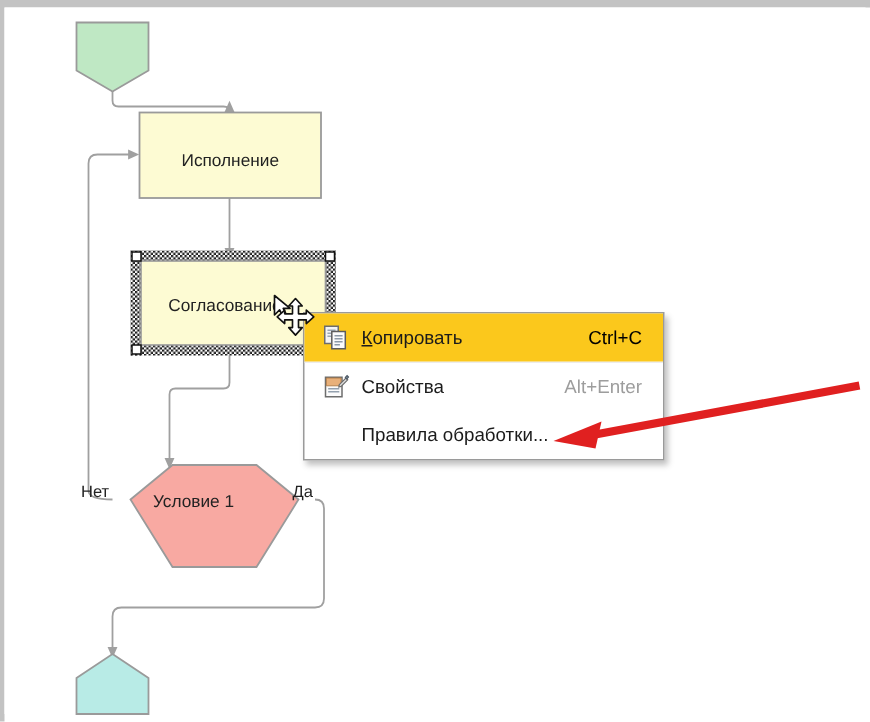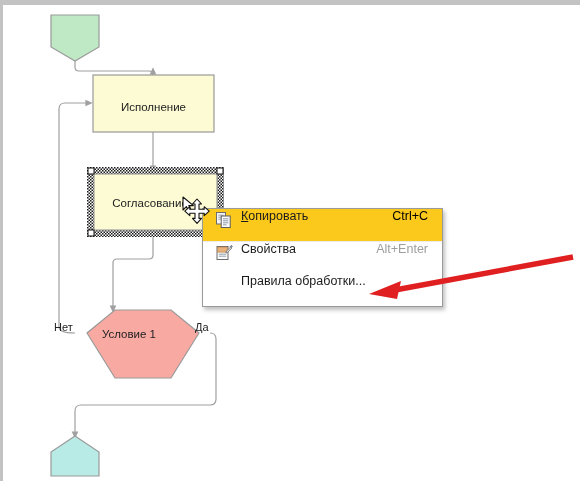--- a/index.html
+++ b/index.html
@@ -58,21 +58,21 @@
     background: #ffffff;
     border: 1px solid #9a9a9a;
     box-shadow: 2px 3px 4px rgba(0,0,0,0.25);
     box-sizing: border-box;
     z-index: 40;
   }
   .menu-item {
     position: relative;
     height: 32px;
     display: flex;
-    align-items: flex-start;
+    align-items: center;
     box-sizing: border-box;
     padding-left: 8px;
     cursor: default;
   }
   .menu-item.highlight {
     background: #fbc81c;
   }
   .menu-icon {
     width: 26px;
     height: 22px;

